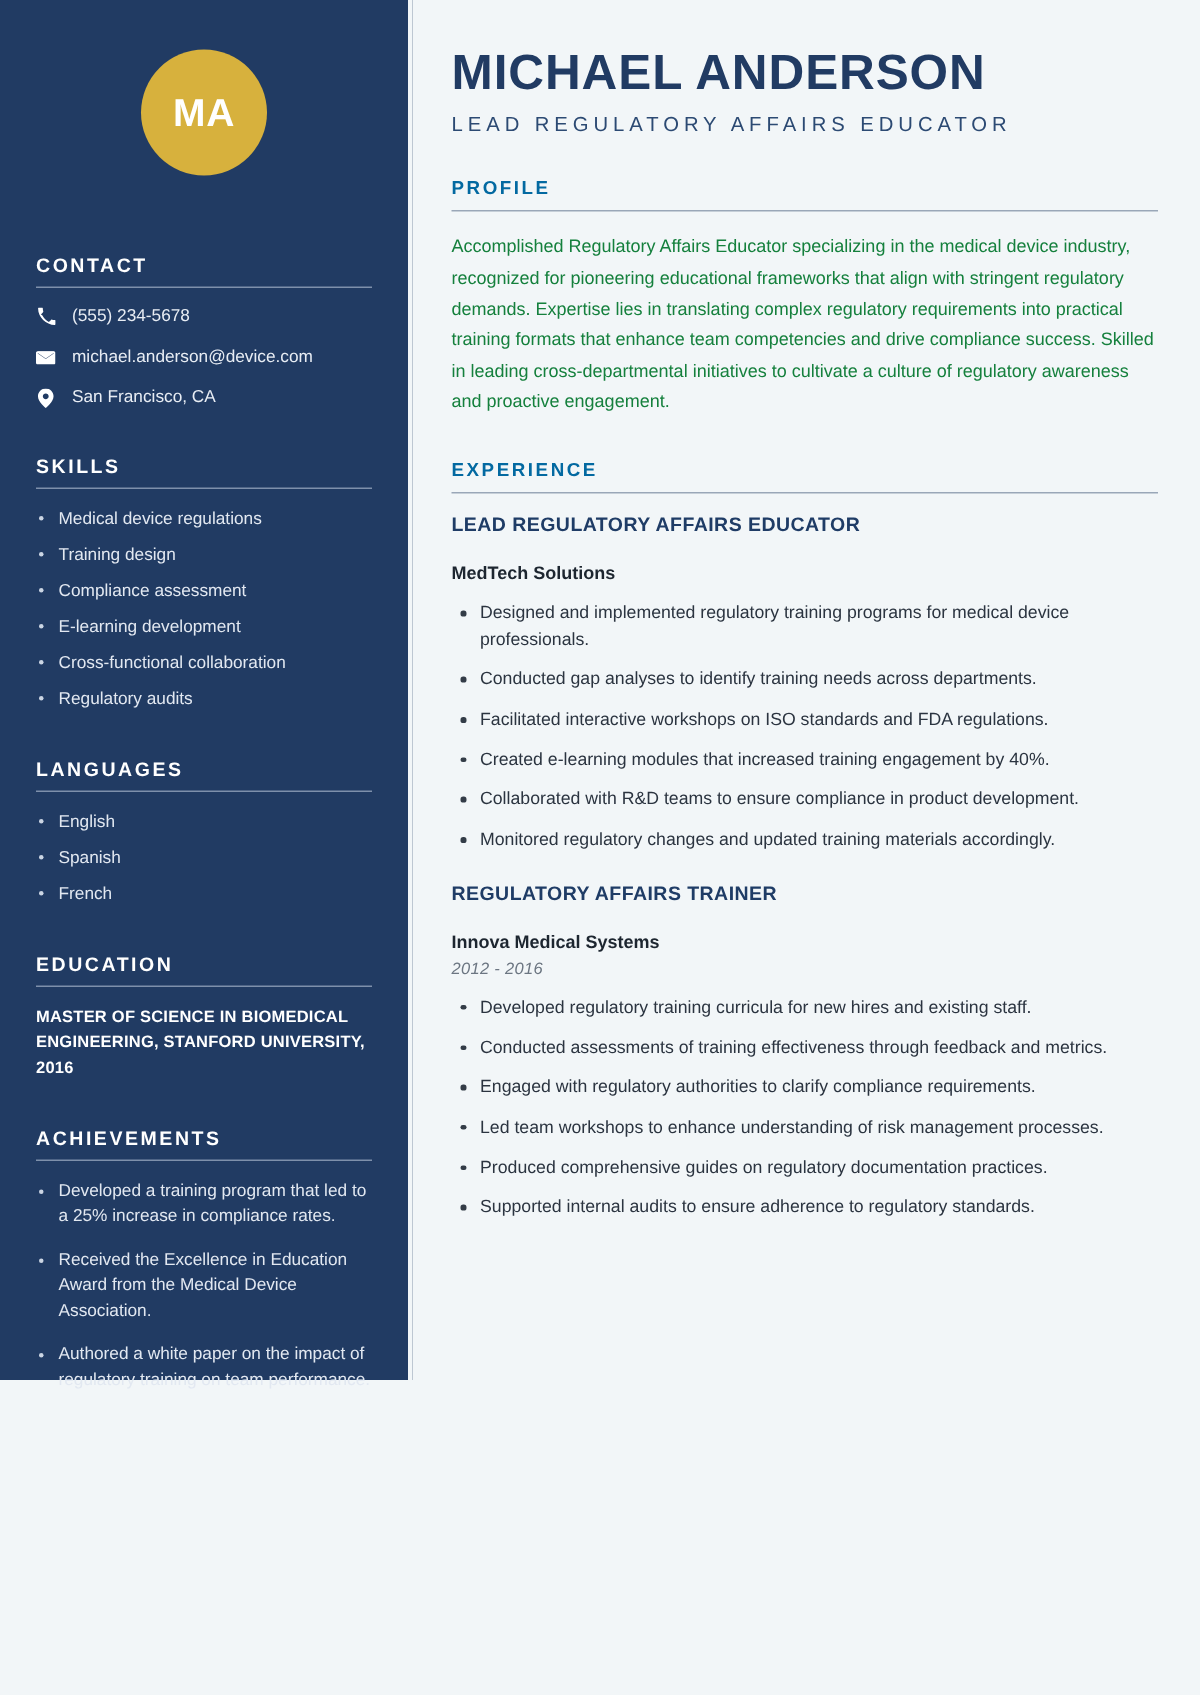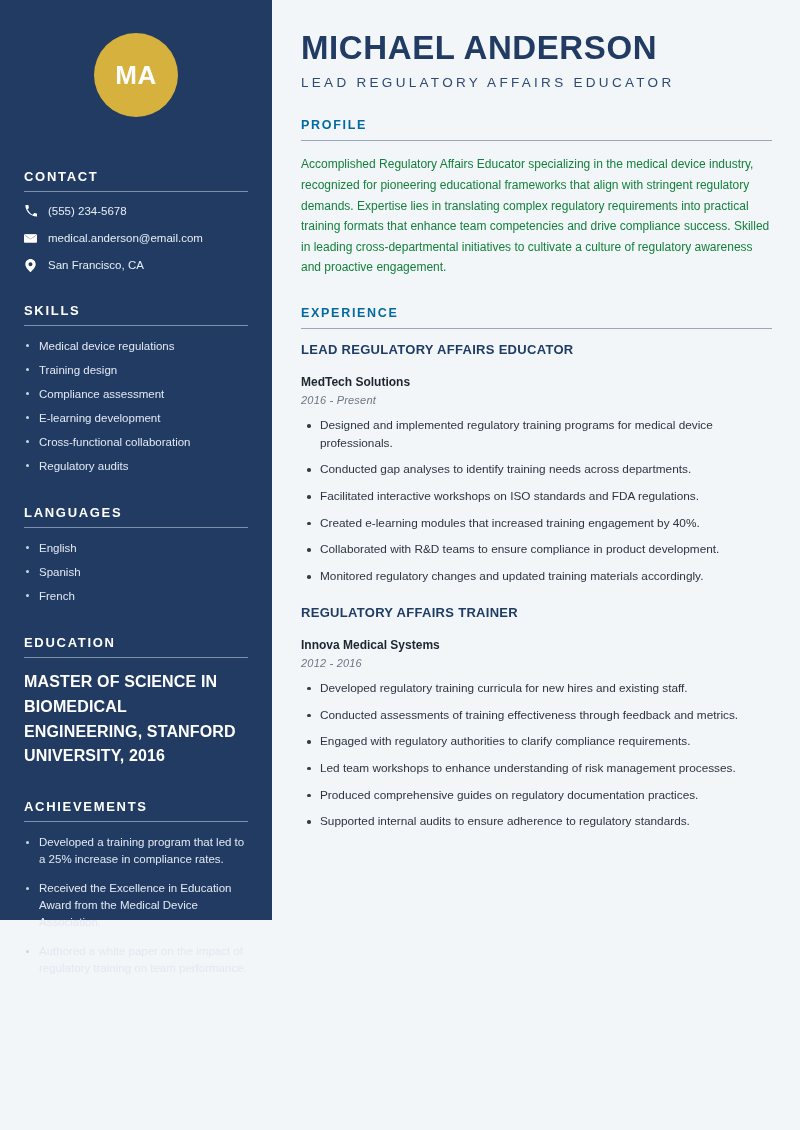--- a/index.html
+++ b/index.html
@@ -110,21 +110,21 @@
     width: 3px;
     height: 3px;
     border-radius: 50%;
     background: #cbd5e3;
   }
 
   .bullet-list.tight li { margin-bottom: 7px; }
   .bullet-list.loose li { margin-bottom: 12px; }
 
   .edu-entry {
-    font-size: 16px;
+    font-size: 11px;
     font-weight: bold;
     line-height: 1.55;
     color: #ffffff;
     letter-spacing: 0.15px;
   }
 
   
   .main {
     flex: 1;
     padding: 30px 28px 17px 26px;
@@ -234,21 +234,21 @@
           </span>
           <span>(555) 234-5678</span>
         </li>
         <li class="contact-item">
           <span class="ico">
             <svg width="13" height="13" viewBox="0 0 24 24">
                 <path fill="#ffffff" d="M2 4h20c1.1 0 2 .9 2 2v12c0 1.1-.9 2-2 2H2c-1.1 0-2-.9-2-2V6c0-1.1.9-2 2-2zm10 9L2.2 6.2v.6L12 13.6 21.8 6.8v-.6L12 13z"></path>
                 <path fill="#ffffff" d="M12 11.2L1.6 4.4h20.8z"></path>
               </svg>
           </span>
-          <span>medical.anderson@email.com</span>
+          <span>michael.anderson@device.com</span>
         </li>
         <li class="contact-item">
           <span class="ico">
             <svg width="11" height="13" viewBox="0 0 24 30">
                 <path fill="#ffffff" d="M12 0C5.4 0 0 5.4 0 12c0 9 12 18 12 18s12-9 12-18c0-6.6-5.4-12-12-12zm0 16.5c-2.5 0-4.5-2-4.5-4.5s2-4.5 4.5-4.5 4.5 2 4.5 4.5-2 4.5-4.5 4.5z"></path>
               </svg>
           </span>
           <span>San Francisco, CA</span>
         </li>
       </ul>
@@ -300,21 +300,20 @@
       <div class="main-heading">PROFILE</div>
       <p class="profile-text">Accomplished Regulatory Affairs Educator specializing in the medical device industry, recognized for pioneering educational frameworks that align with stringent regulatory demands. Expertise lies in translating complex regulatory requirements into practical training formats that enhance team competencies and drive compliance success. Skilled in leading cross-departmental initiatives to cultivate a culture of regulatory awareness and proactive engagement.</p>
     </section>
 
     <section class="main-section">
       <div class="main-heading">EXPERIENCE</div>
 
       <div class="exp-entry">
         <div class="exp-role">LEAD REGULATORY AFFAIRS EDUCATOR</div>
         <div class="exp-company">MedTech Solutions</div>
-        <div class="exp-dates">2016 - Present</div>
         <ul class="exp-bullets">
           <li>Designed and implemented regulatory training programs for medical device professionals.</li>
           <li>Conducted gap analyses to identify training needs across departments.</li>
           <li>Facilitated interactive workshops on ISO standards and FDA regulations.</li>
           <li>Created e-learning modules that increased training engagement by 40%.</li>
           <li>Collaborated with R&amp;D teams to ensure compliance in product development.</li>
           <li>Monitored regulatory changes and updated training materials accordingly.</li>
         </ul>
       </div>
 

